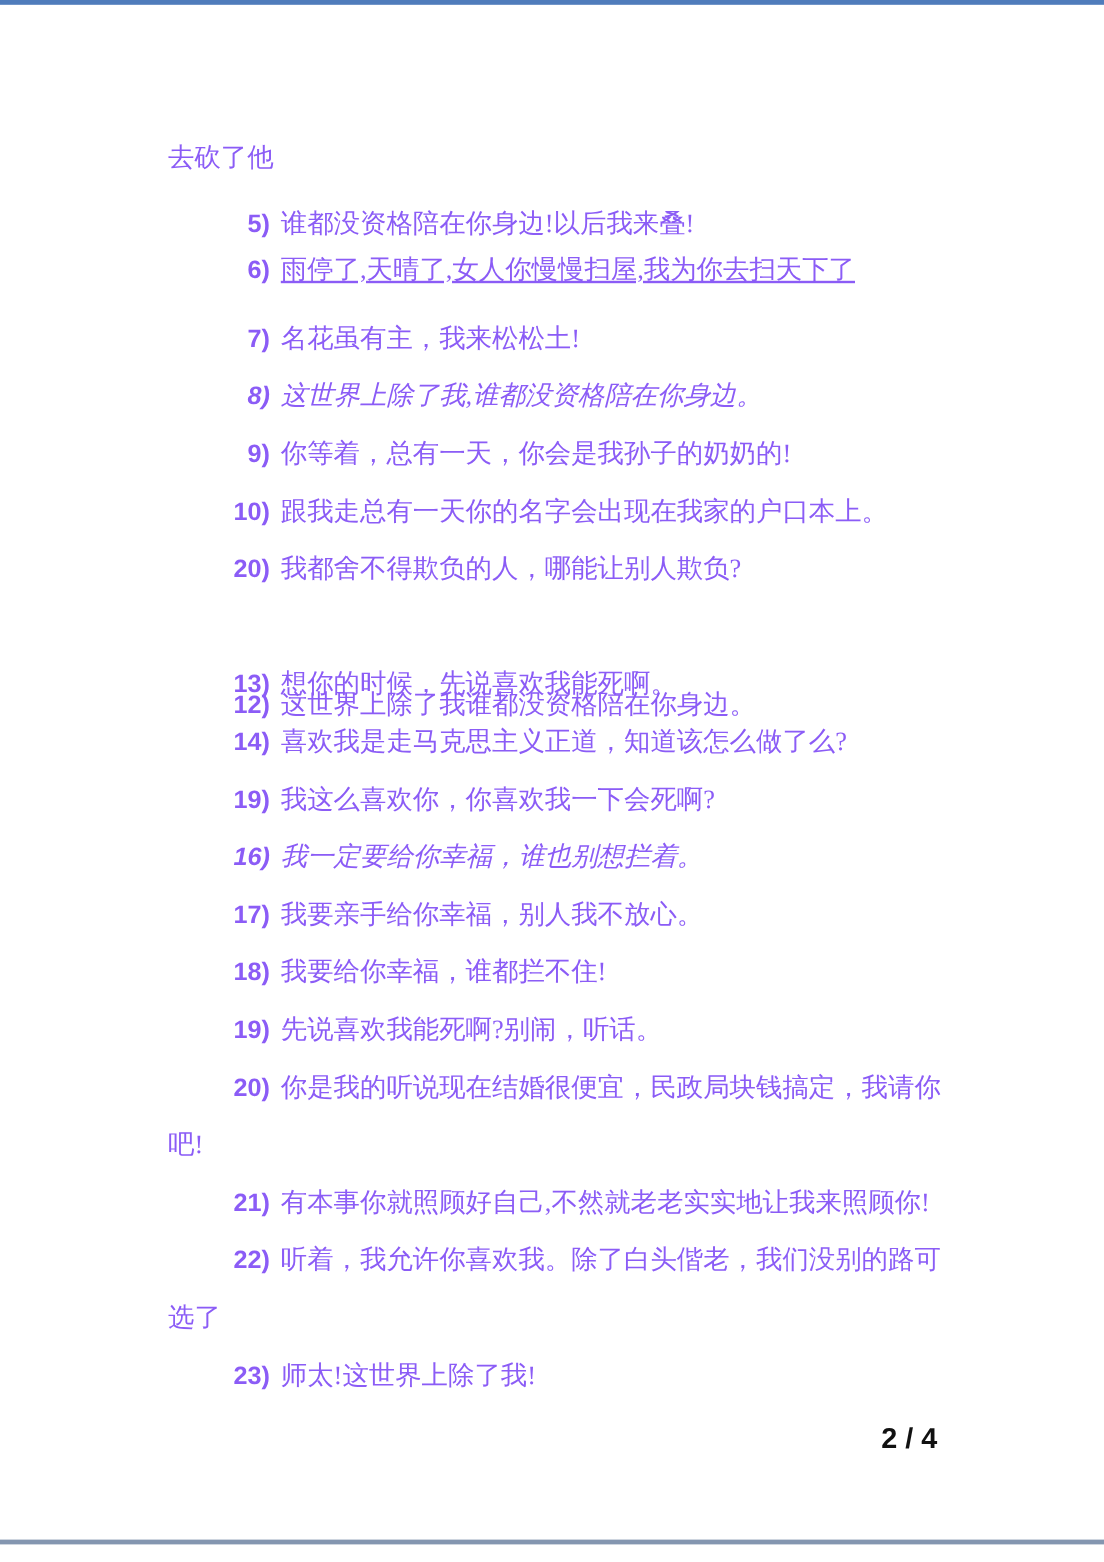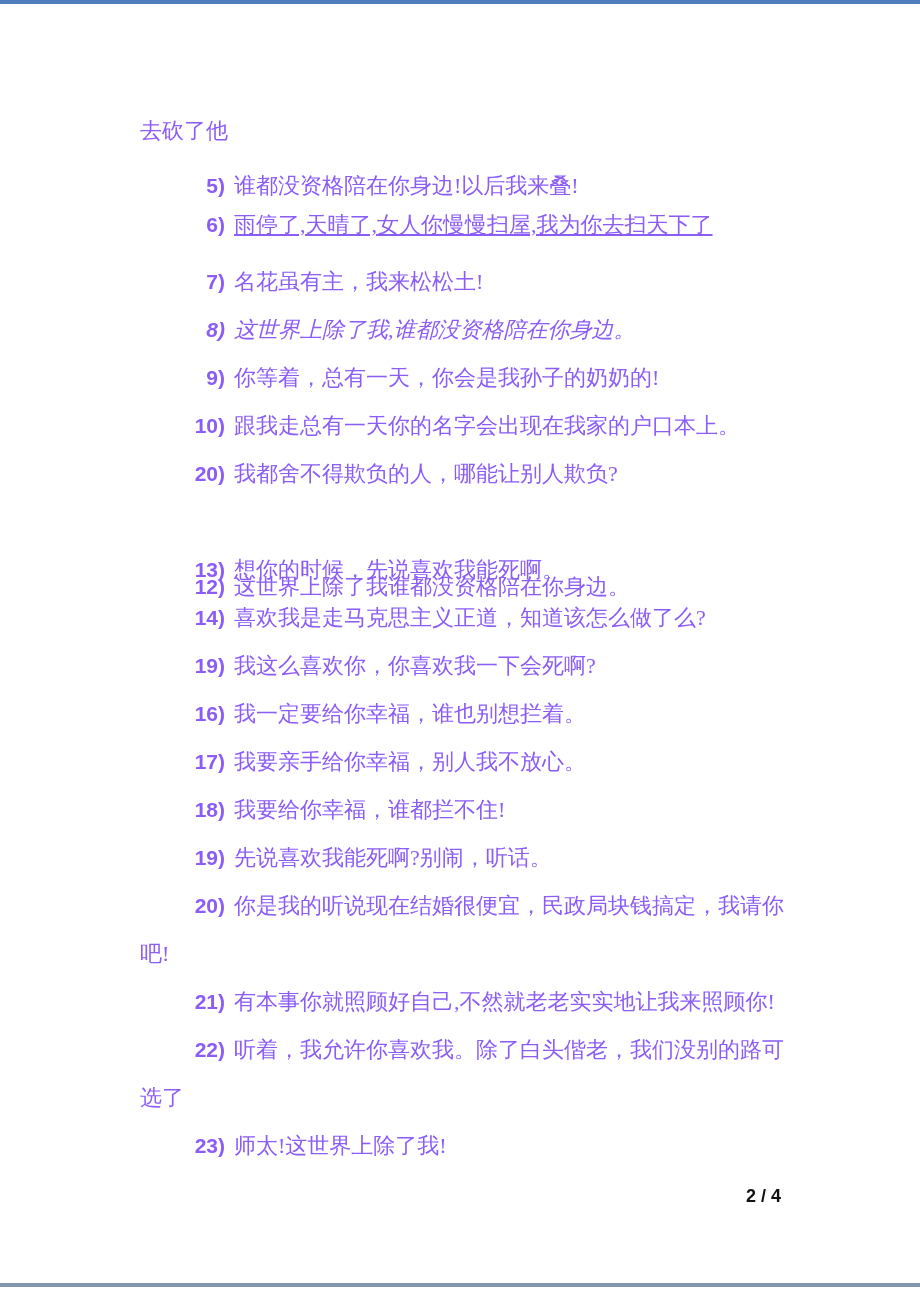--- a/index.html
+++ b/index.html
@@ -31,21 +31,21 @@
     font-weight:bold;
     font-size:21px;
     margin-right:9px;
   }
   .footer-page-number{
     position:absolute;
     top:1186px;
     right:139px;
     font-family:"Liberation Sans","DejaVu Sans",sans-serif;
     font-weight:bold;
-    font-size:18px;
+    font-size:24px;
     color:#111111;
   }
 </style>
 </head>
 <body>
 
 <div id="top-rule" class="page-rule" style="background: rgb(79, 124, 187);"></div>
 
 <div>
     <div class="line" style="top: 118px;"><span>去砍了他</span></div>
@@ -53,21 +53,21 @@
     <div class="line" style="top: 212px; text-decoration: underline;"><span class="num">6)</span><span>雨停了,天晴了,女人你慢慢扫屋,我为你去扫天下了</span></div>
     <div class="line" style="top: 269px;"><span class="num">7)</span><span>名花虽有主，我来松松土!</span></div>
     <div class="line" style="top: 317px; font-style: italic;"><span class="num">8)</span><span>这世界上除了我,谁都没资格陪在你身边。</span></div>
     <div class="line" style="top: 365px;"><span class="num">9)</span><span>你等着，总有一天，你会是我孙子的奶奶的!</span></div>
     <div class="line" style="top: 413px;"><span class="num">10)</span><span>跟我走总有一天你的名字会出现在我家的户口本上。</span></div>
     <div class="line" style="top: 461px;"><span class="num">20)</span><span>我都舍不得欺负的人，哪能让别人欺负?</span></div>
     <div class="line" style="top: 526px; margin-top: 48px;"><span class="num">12)</span><span>这世界上除了我谁都没资格陪在你身边。</span></div>
     <div class="line" style="top: 557px;"><span class="num">13)</span><span>想你的时候，先说喜欢我能死啊。</span></div>
     <div class="line" style="top: 605px;"><span class="num">14)</span><span>喜欢我是走马克思主义正道，知道该怎么做了么?</span></div>
     <div class="line" style="top: 653px;"><span class="num">19)</span><span>我这么喜欢你，你喜欢我一下会死啊?</span></div>
-    <div class="line" style="top: 701px;"><span class="num">16)</span><span>我一定要给你幸福，谁也别想拦着。</span></div>
+    <div class="line" style="top: 701px; font-style: italic;"><span class="num">16)</span><span>我一定要给你幸福，谁也别想拦着。</span></div>
     <div class="line" style="top: 749px;"><span class="num">17)</span><span>我要亲手给你幸福，别人我不放心。</span></div>
     <div class="line" style="top: 797px;"><span class="num">18)</span><span>我要给你幸福，谁都拦不住!</span></div>
     <div class="line" style="top: 845px;"><span class="num">19)</span><span>先说喜欢我能死啊?别闹，听话。</span></div>
     <div class="line" style="top: 893px;"><span class="num">20)</span><span>你是我的听说现在结婚很便宜，民政局块钱搞定，我请你</span></div>
     <div class="line" style="top: 941px;"><span>吧!</span></div>
     <div class="line" style="top: 989px;"><span class="num">21)</span><span>有本事你就照顾好自己,不然就老老实实地让我来照顾你!</span></div>
     <div class="line" style="top: 1037px;"><span class="num">22)</span><span>听着，我允许你喜欢我。除了白头偕老，我们没别的路可</span></div>
     <div class="line" style="top: 1085px;"><span>选了</span></div>
     <div class="line" style="top: 1133px;"><span class="num">23)</span><span>师太!这世界上除了我!</span></div>
   </div>

